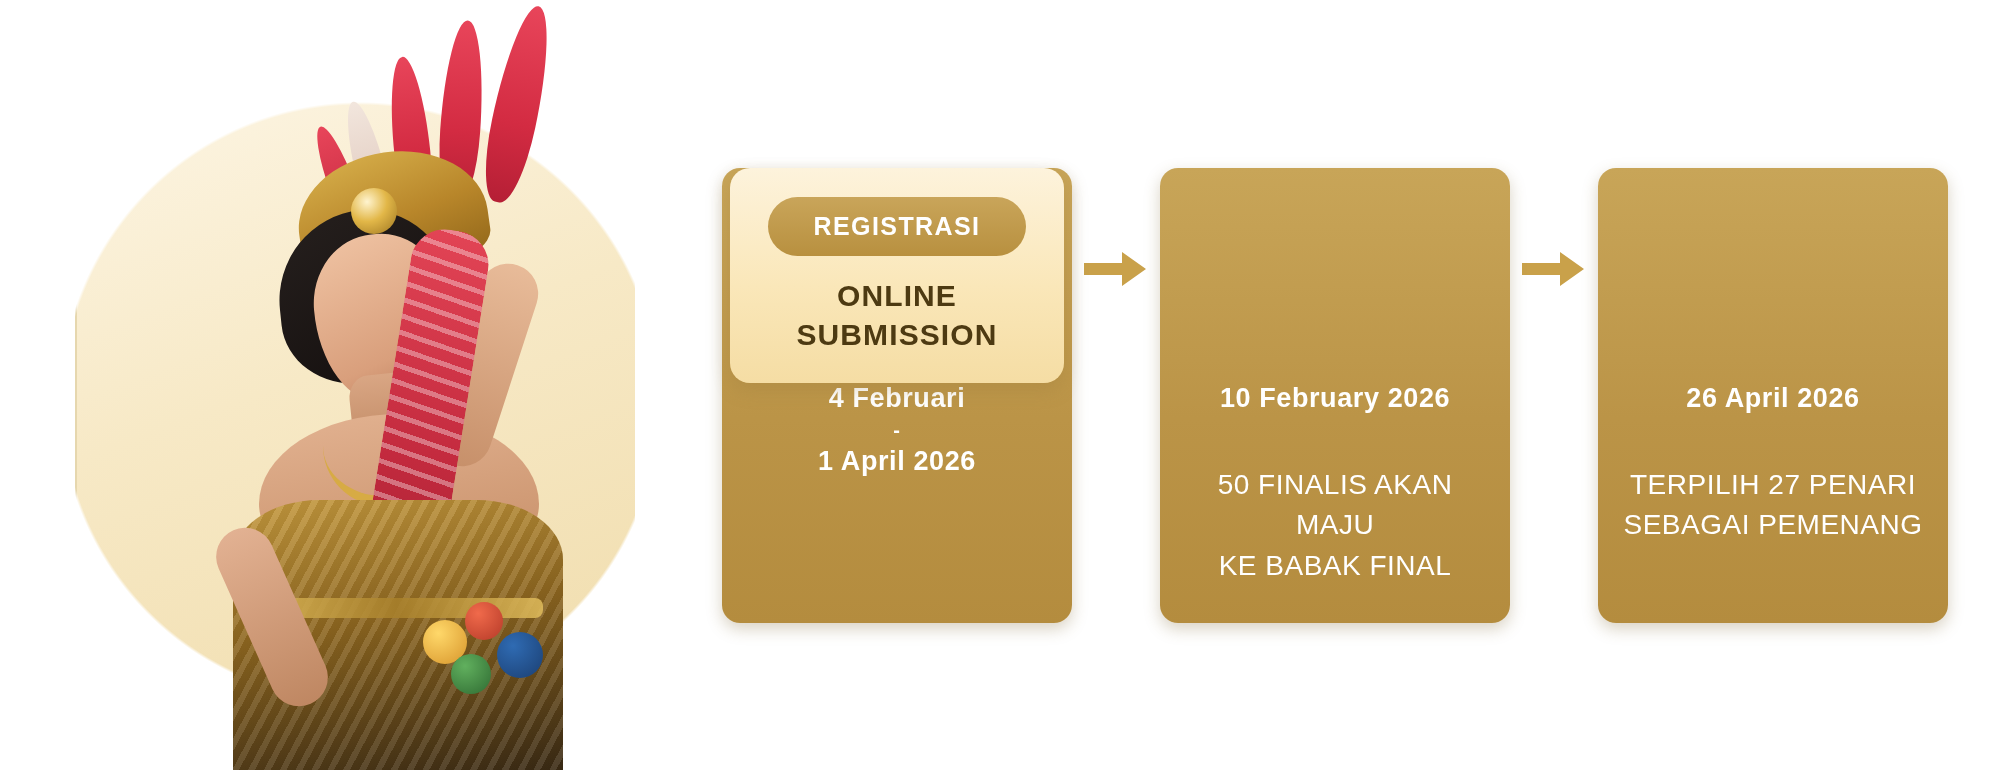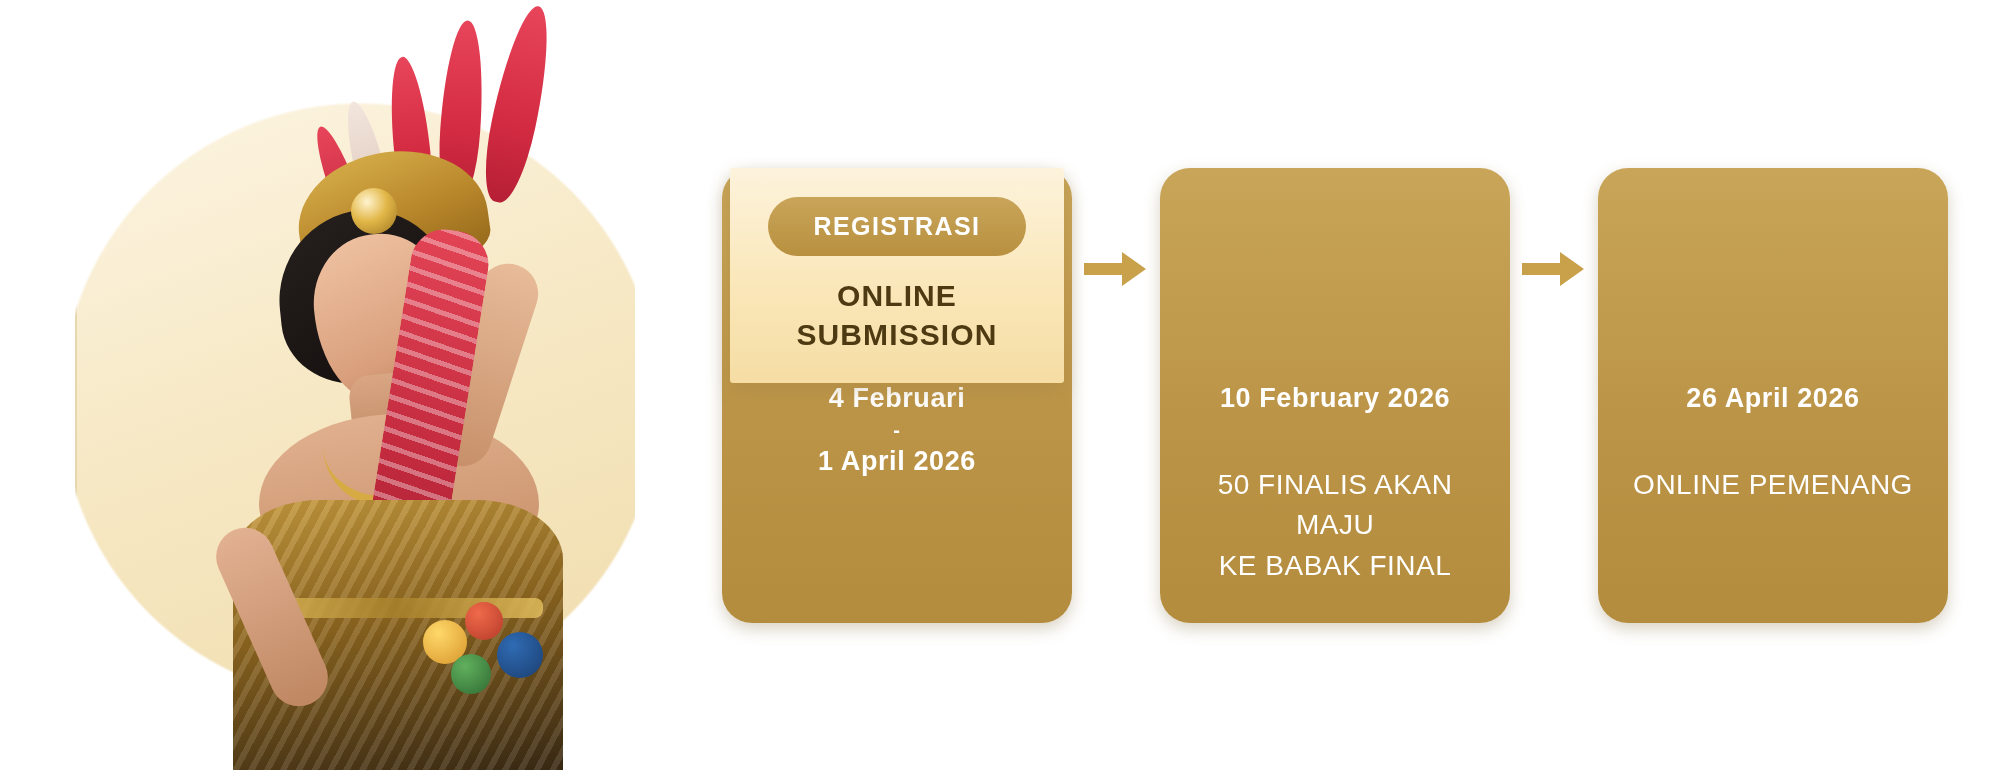--- a/index.html
+++ b/index.html
@@ -192,36 +192,36 @@
   }
   .step {
     position: relative;
     width: 350px;
     flex: 0 0 350px;
   }
   .step-body {
     position: relative;
     width: 350px;
     background: linear-gradient(180deg, #c8a558 0%, #bb9447 55%, #b48c3e 100%);
-    border-radius: 30px;
+    border-radius: 18px;
     box-shadow: 0 6px 16px rgba(120, 95, 40, 0.28);
     padding: 210px 22px 30px 22px;
     box-sizing: border-box;
     min-height: 455px;
     text-align: center;
     color: #ffffff;
   }
   .step-head {
     position: absolute;
     left: 8px;
     top: 0;
     width: 334px;
     min-height: 215px;
     background: linear-gradient(180deg, #fdf3dc 0%, #fae7b9 55%, #f5dda4 100%);
-    border-radius: 3px;
+    border-radius: 20px;
     box-shadow: 0 8px 18px rgba(150, 120, 60, 0.25);
     display: flex;
     flex-direction: column;
     align-items: center;
     justify-content: center;
     gap: 20px;
     padding: 24px 18px;
     box-sizing: border-box;
     text-align: center;
   }
@@ -355,19 +355,20 @@
         <path d="M0 13 H38 V2 L62 19 L38 36 V25 H0 Z" fill="#c9a14a"></path>
       </svg>
     </div>
 
     <div class="step">
       <div class="step-body">
         <div class="date">
           <span>26 April 2026</span>
         </div>
         <div class="note">
-          <div>ONLINE PEMENANG</div>
+          <div>TERPILIH 27 PENARI</div>
+          <div>SEBAGAI PEMENANG</div>
         </div>
       </div>
     </div>
 
   </div>
 </div>
 
 </body></html>

